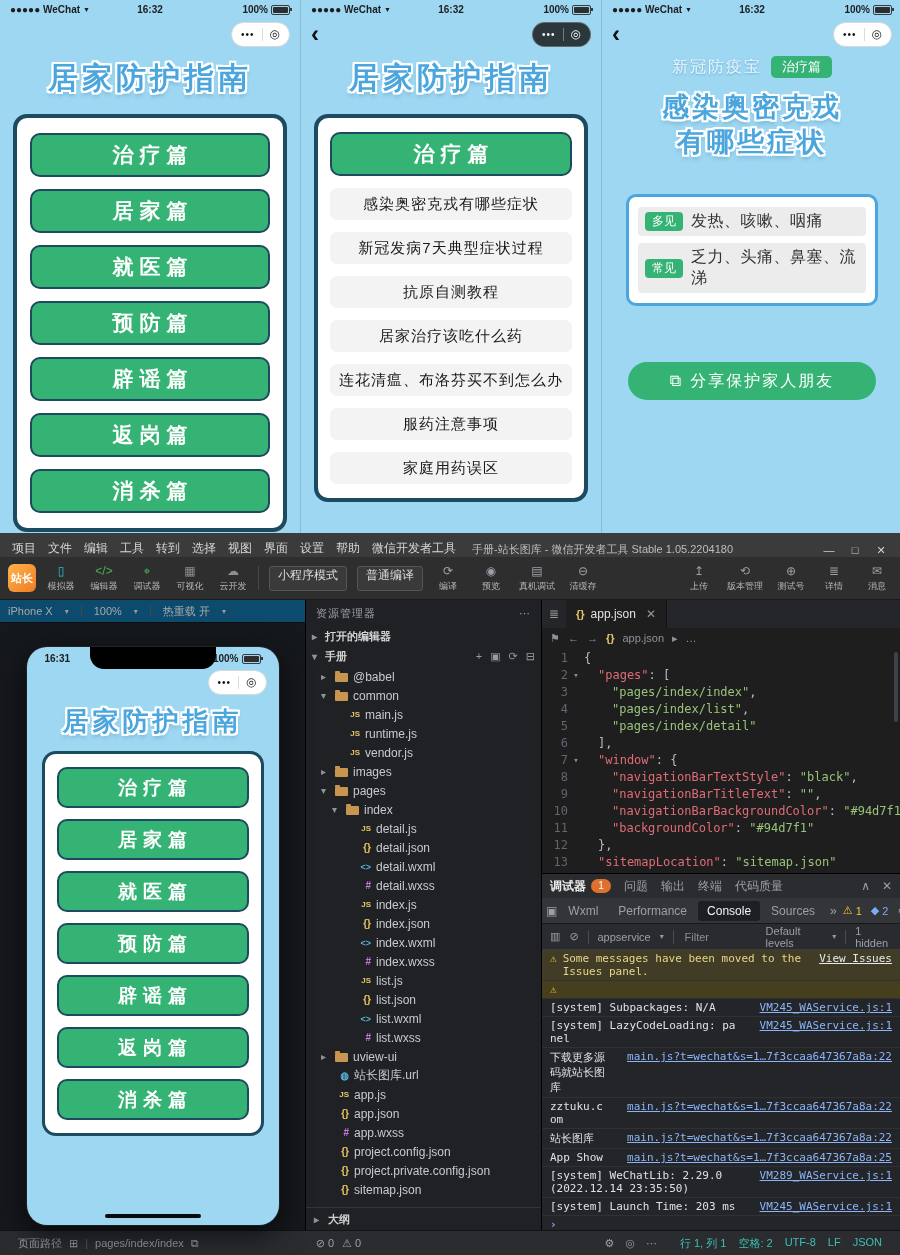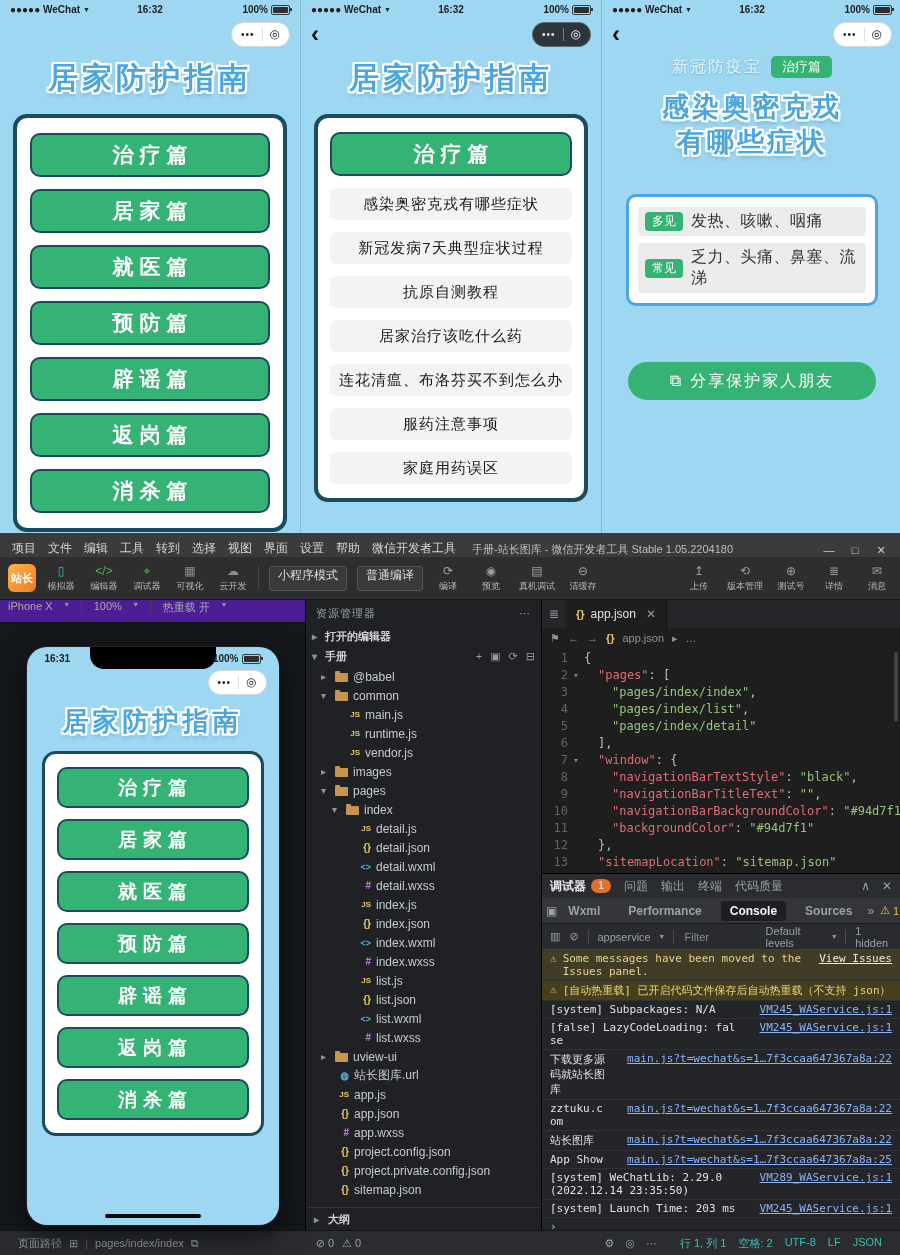--- a/index.html
+++ b/index.html
@@ -68,21 +68,21 @@
   .ticon{font-size:12px;line-height:14px;height:15px;color:#9aa0a6;}
   .tlabel{font-size:9px;color:#b5b5b5;white-space:nowrap;}
   .tsep{width:1px;height:24px;background:#474747;}
   .dropdown{height:23px;background:#3a3a3a;border:1px solid #555;border-radius:3px;display:flex;
     align-items:center;gap:14px;padding:0 8px;font-size:12px;color:#ddd;flex-direction:column;}
   .caret{font-size:8px;color:#999;}
   .spacer{flex:1;}
 
   .dmain{flex:1;display:flex;min-height:0;}
   .sim{width:305px;background:#15181c;border-right:1px solid #000;display:flex;flex-direction:column;flex:none;}
-  .simbar{height:22px;background:#4c1d95;border-bottom:1px solid #101010;display:flex;align-items:flex-start;
+  .simbar{height:22px;background:#0c4a6e;border-bottom:1px solid #101010;display:flex;align-items:center;
     gap:12px;padding:0 8px;font-size:11px;color:#a8a8a8;flex:none;}
   .simbar .vs{width:1px;height:12px;background:#454545;}
   .simarea{flex:1;display:flex;justify-content:center;align-items:flex-start;padding-top:24px;}
   .simphone{width:252px;height:578px;background:#9dd7f2;border-radius:20px;position:relative;overflow:hidden;
     box-shadow:0 0 0 1px rgba(255,255,255,.07),0 10px 30px rgba(0,0,0,.65);}
   .notch{position:absolute;top:0;left:50%;transform:translateX(-50%);width:126px;height:22px;
     background:#000;border-radius:0 0 14px 14px;z-index:2;}
   .simstatus{display:flex;justify-content:space-between;align-items:center;padding:6px 18px 0;
     font-size:10px;font-weight:bold;color:#1d1d1d;}
   .simstatus .rgt{display:flex;align-items:center;gap:3px;}
@@ -713,21 +713,21 @@
                 <span class="ptab">终端</span>
                 <span class="ptab">代码质量</span>
               </span>
             <span class="hacts">
               <span>∧</span>
               <span>✕</span>
             </span>
           </div>
           <div class="ctabs">
             <span class="dev-icon">▣</span>
-            <span style="display:flex;gap:10px;font-weight:bold;">
+            <span style="display:flex;gap:2px;">
                 <span class="ctab">Wxml</span>
                 <span class="ctab">Performance</span>
                 <span class="ctab active">Console</span>
                 <span class="ctab">Sources</span>
               </span>
             <span class="moretabs">»</span>
             <span class="right">
               <span class="cwarn">
                   <span>⚠</span>
                   <span>1</span>
@@ -755,28 +755,27 @@
           </div>
           <div class="cmsgs">
             <div class="crow banner">
               <span class="warn-ico">⚠</span>
               <span class="txt">Some messages have been moved to the Issues panel.</span>
               <span class="link">View Issues</span>
             </div>
             <div>
                 <div class="crow hot">
                   <span class="warn-ico">⚠</span>
-                  <span class="txt">[自动热重载] 已开启代码文件保存后自动热重载（不支持 json）</span>
                 </div>
                 <div class="crow">
                   <span class="txt">[system] Subpackages: N/A</span>
                   <span class="src">VM245_WAService.js:1</span>
                 </div>
                 <div class="crow">
-                  <span class="txt">[false] LazyCodeLoading: false</span>
+                  <span class="txt">[system] LazyCodeLoading: panel</span>
                   <span class="src">VM245_WAService.js:1</span>
                 </div>
                 <div class="crow">
                   <span class="txt">下载更多源码就站长图库</span>
                   <span class="src">main.js?t=wechat&amp;s=1…7f3ccaa647367a8a:22</span>
                 </div>
                 <div class="crow">
                   <span class="txt">zztuku.com</span>
                   <span class="src">main.js?t=wechat&amp;s=1…7f3ccaa647367a8a:22</span>
                 </div>

